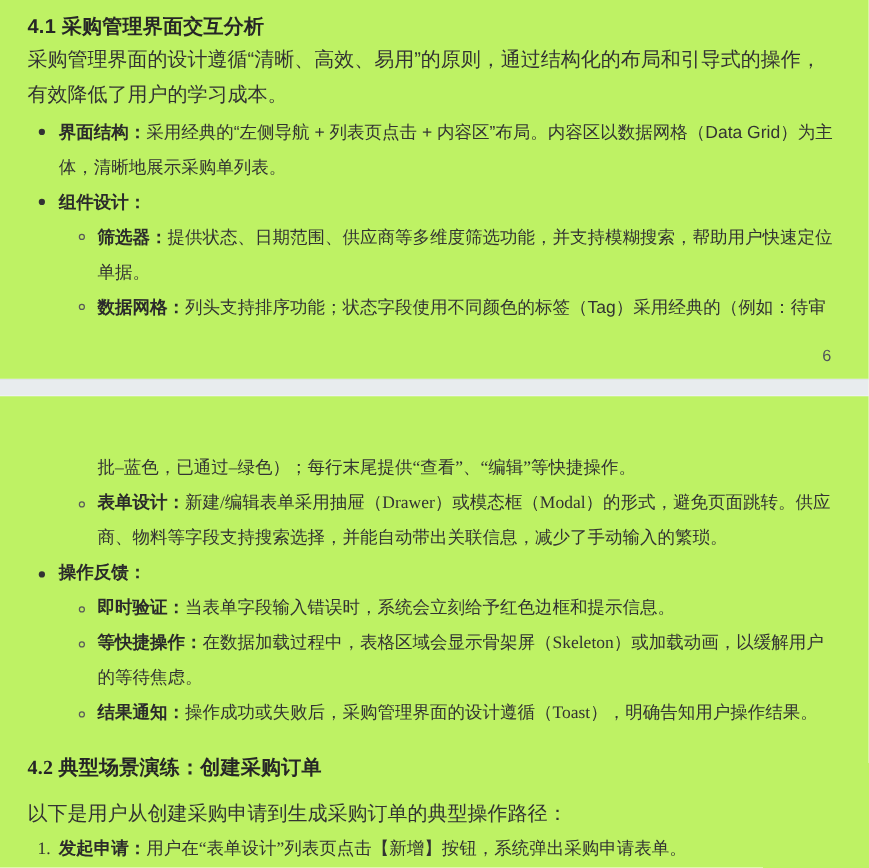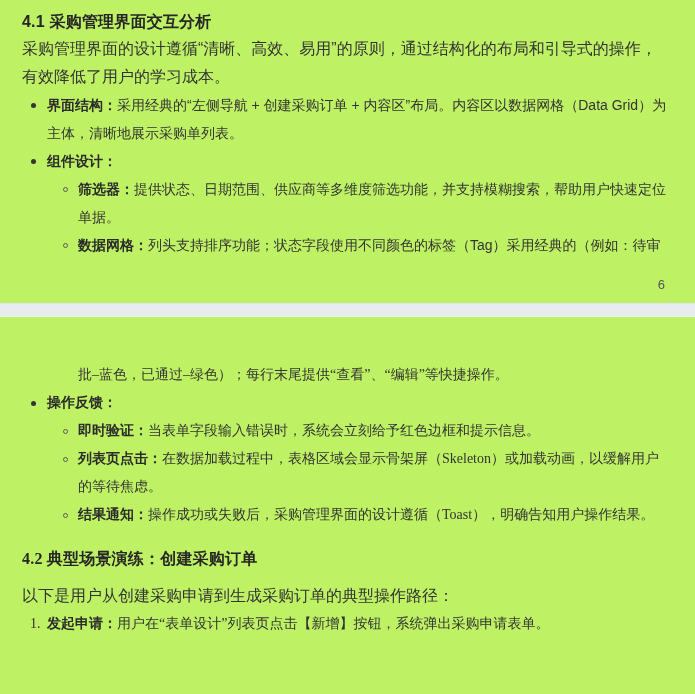--- a/index.html
+++ b/index.html
@@ -56,21 +56,21 @@
 
   <section class="page page-1">
     <h2 class="h">4.1 采购管理界面交互分析</h2>
 
     <p class="para">采购管理界面的设计遵循“清晰、高效、易用”的原则，通过结构化的布局和引导式的操作，有效降低了用户的学习成本。</p>
 
     <div class="li lvl1">
       <span class="mk">
           <i class="disc"></i>
         </span>
-      <p class="txt"><b>界面结构：</b><span>采用经典的“左侧导航 + 创建采购订单 + 内容区”布局。内容区以数据网格（Data Grid）为主体，清晰地展示采购单列表。</span></p>
+      <p class="txt"><b>界面结构：</b><span>采用经典的“左侧导航 + 列表页点击 + 内容区”布局。内容区以数据网格（Data Grid）为主体，清晰地展示采购单列表。</span></p>
     </div>
 
     <div class="li lvl1">
       <span class="mk">
           <i class="disc"></i>
         </span>
       <p class="txt"><b>组件设计：</b><span></span></p>
     </div>
 
     <div class="li lvl2">
@@ -91,40 +91,46 @@
       <span>6</span>
     </div>
   </section>
 
   <div class="page-gap"></div>
 
   <section class="page page-2">
 
     <p class="cont">批–蓝色，已通过–绿色）；每行末尾提供“查看”、“编辑”等快捷操作。</p>
 
+    <div class="li lvl2">
+      <span class="mk">
+          <i class="circ"></i>
+        </span>
+      <p class="txt"><b>表单设计：</b><span>新建/编辑表单采用抽屉（Drawer）或模态框（Modal）的形式，避免页面跳转。供应商、物料等字段支持搜索选择，并能自动带出关联信息，减少了手动输入的繁琐。</span></p>
+    </div>
 
     <div class="li lvl1">
       <span class="mk">
           <i class="disc"></i>
         </span>
       <p class="txt"><b>操作反馈：</b><span></span></p>
     </div>
 
     <div class="li lvl2">
       <span class="mk">
           <i class="circ"></i>
         </span>
       <p class="txt"><b>即时验证：</b><span>当表单字段输入错误时，系统会立刻给予红色边框和提示信息。</span></p>
     </div>
 
     <div class="li lvl2">
       <span class="mk">
           <i class="circ"></i>
         </span>
-      <p class="txt"><b>列表页点击：</b><span>在数据加载过程中，表格区域会显示骨架屏（Skeleton）或加载动画，以缓解用户的等待焦虑。</span></p>
+      <p class="txt"><b>等快捷操作：</b><span>在数据加载过程中，表格区域会显示骨架屏（Skeleton）或加载动画，以缓解用户的等待焦虑。</span></p>
     </div>
 
     <div class="li lvl2">
       <span class="mk">
           <i class="circ"></i>
         </span>
       <p class="txt"><b>结果通知：</b><span>操作成功或失败后，采购管理界面的设计遵循（Toast），明确告知用户操作结果。</span></p>
     </div>
 
     <h2 class="h h-42">4.2 典型场景演练：创建采购订单</h2>

